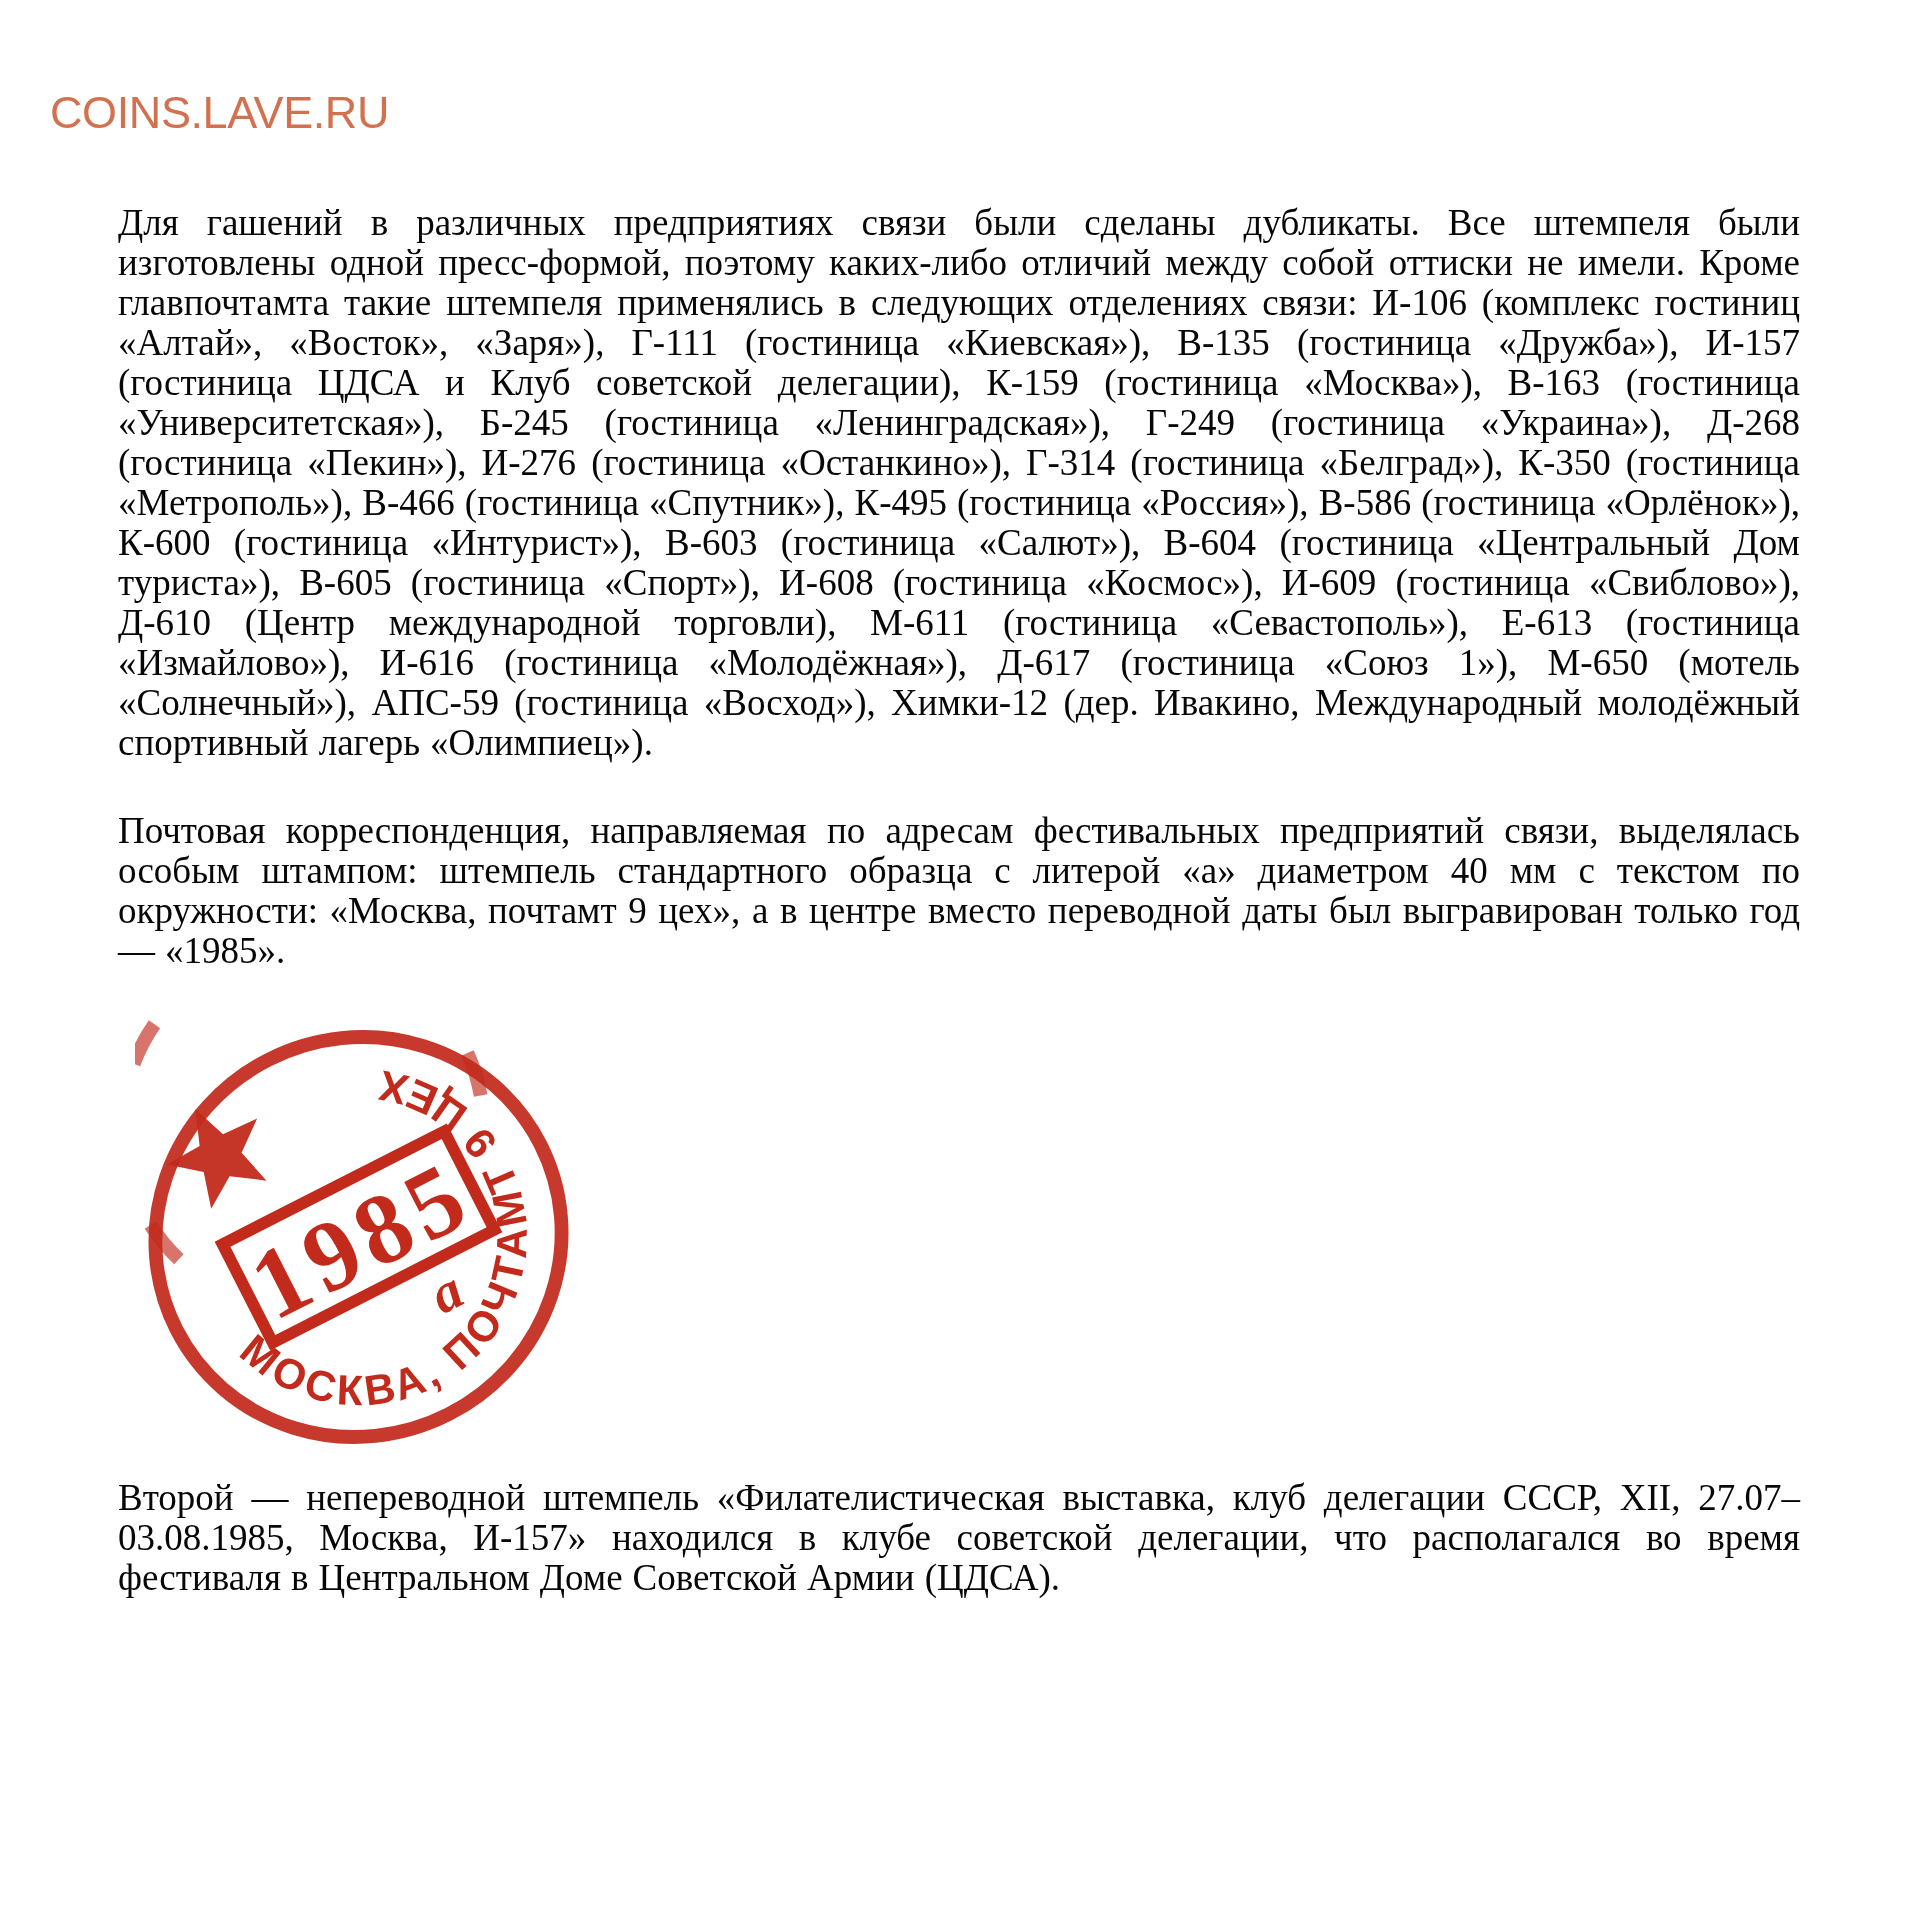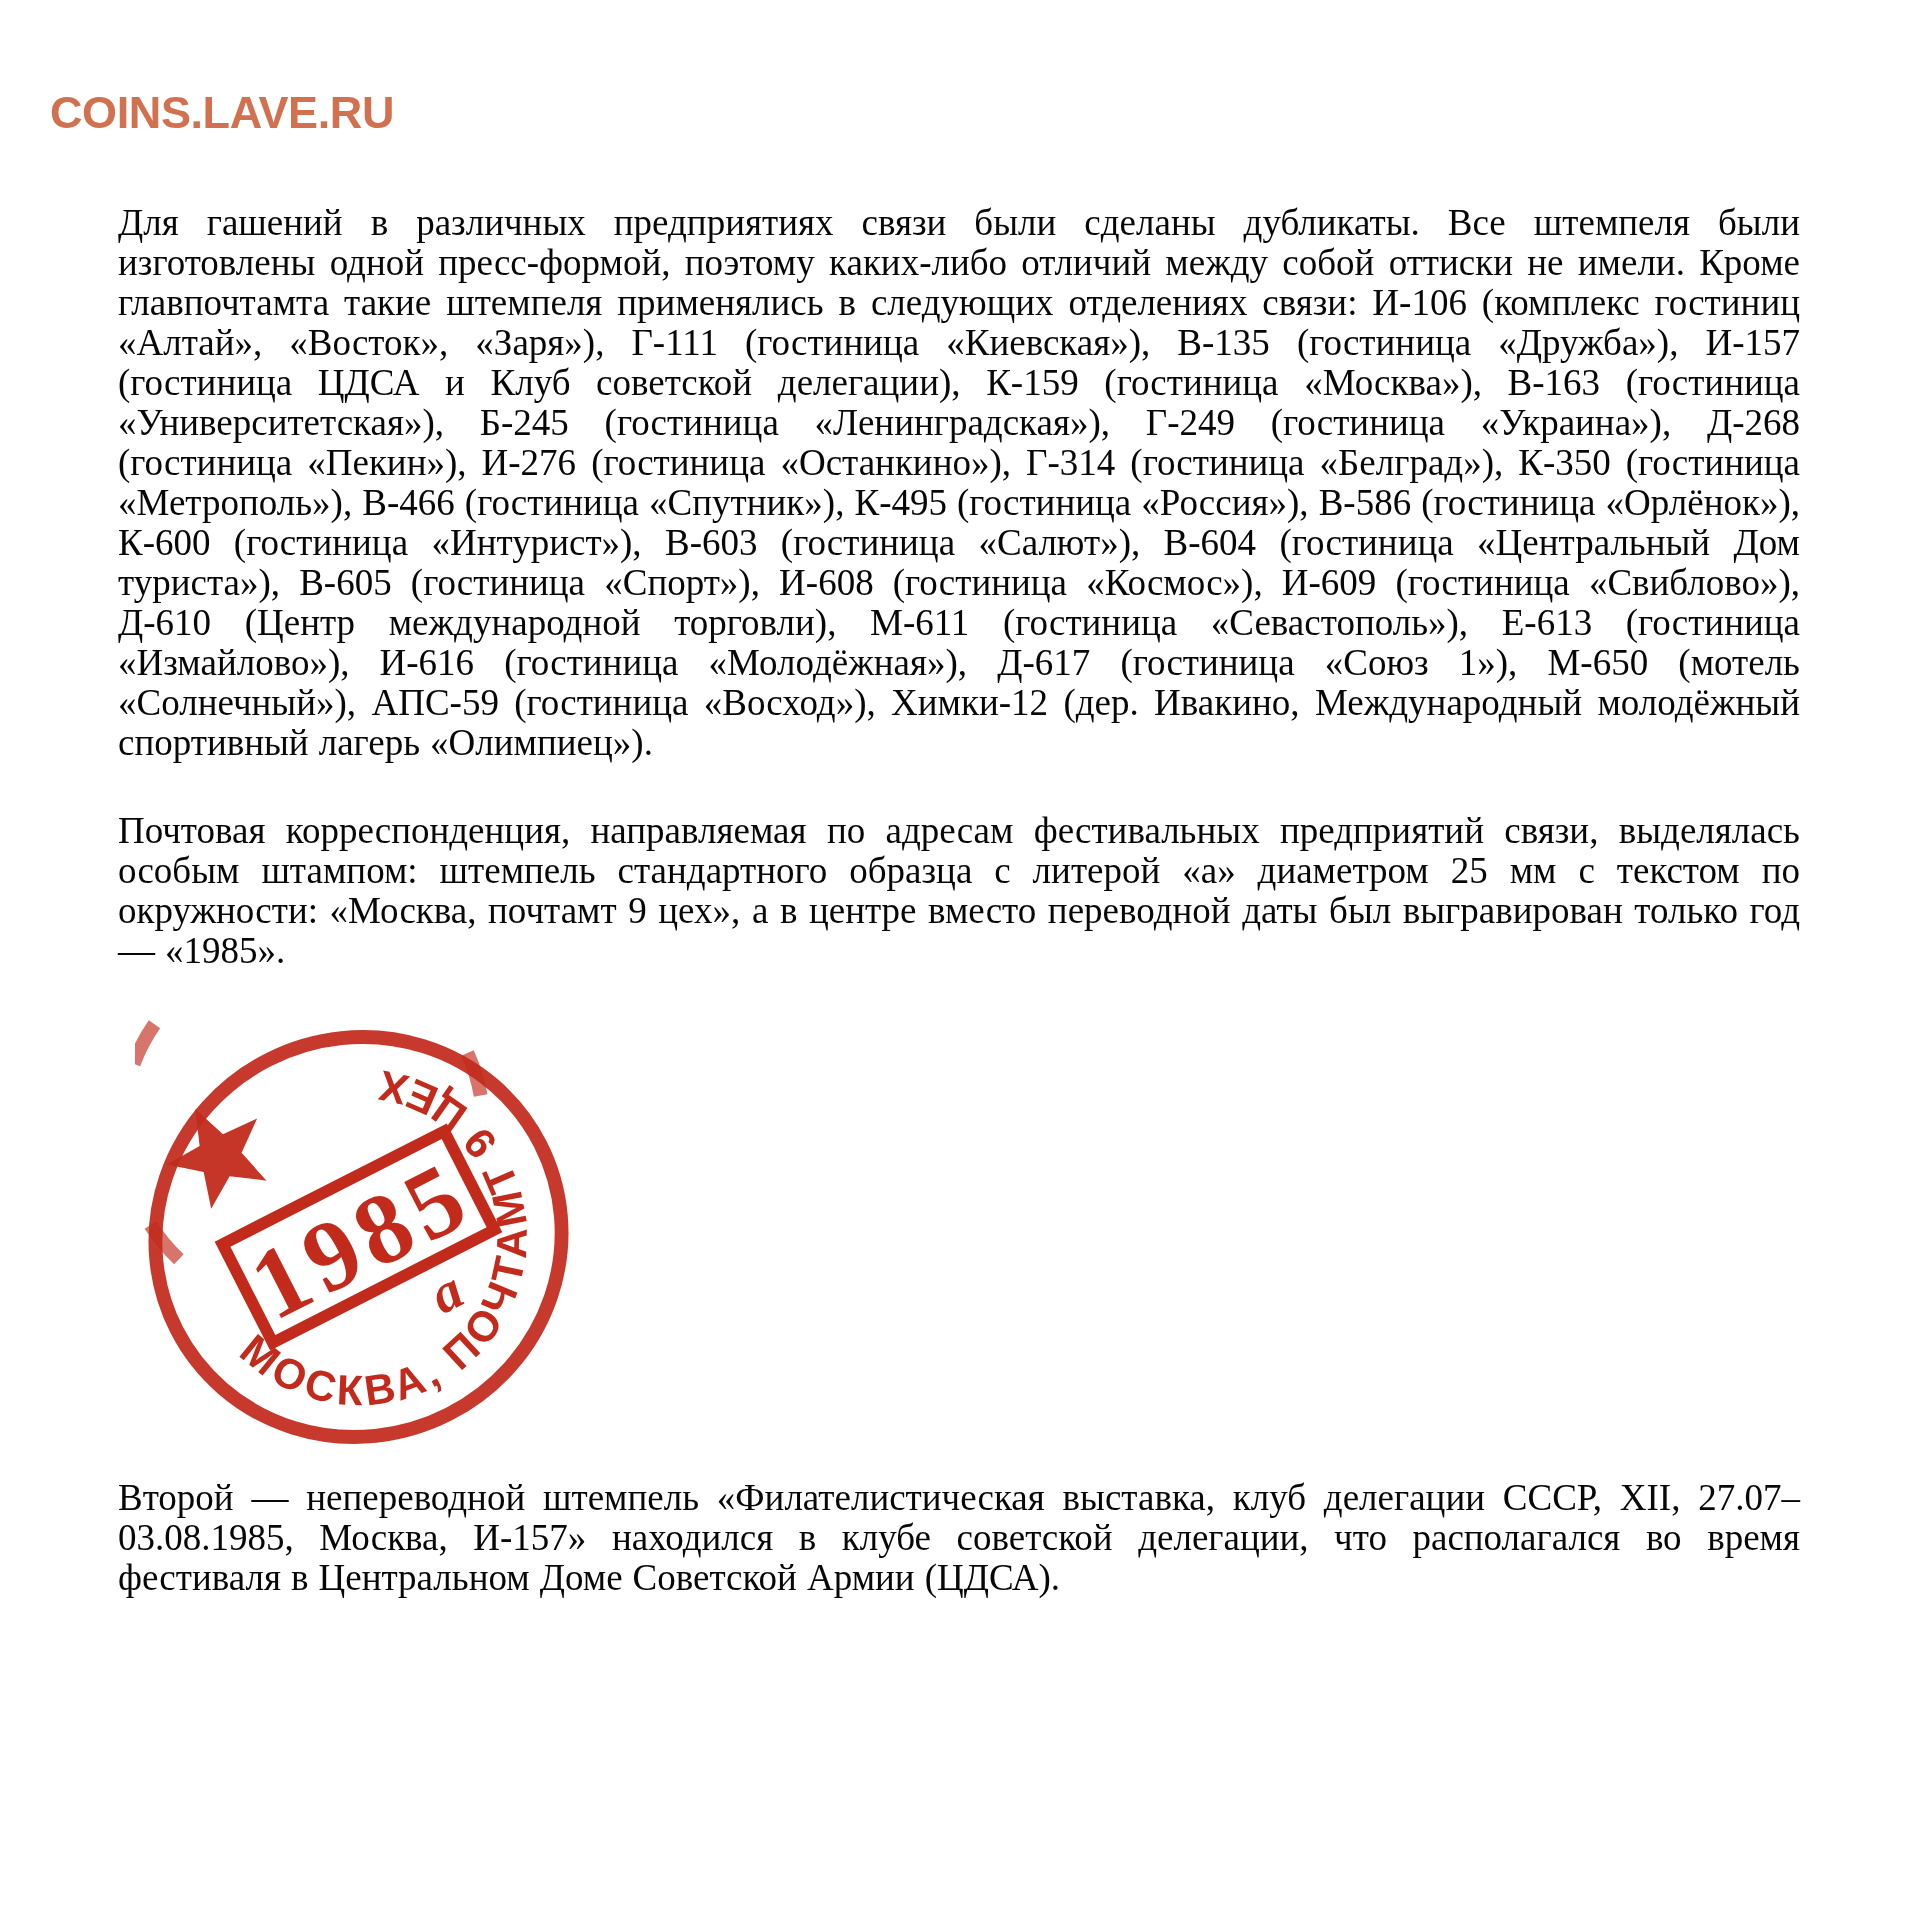--- a/index.html
+++ b/index.html
@@ -6,21 +6,21 @@
   .page{
     position:relative;
     width:1911px;height:2703px;
     background:#ffffff;
     overflow:hidden;
     font-family:"Liberation Serif",serif;
     color:#070707;
   }
   .logo{
     font-family:"Liberation Sans",sans-serif;
-    font-weight:bold;
+    font-weight:normal;
     font-size:45px;
     line-height:1;
     letter-spacing:-0.4px;
     color:#d2714f;
     margin:90px 0 68px 50px;
   }
   .content{margin:0 111px 0 118px;}
   p.para{
     margin:0 0 48px 0;
     text-align:justify;
@@ -39,21 +39,21 @@
 <body>
 
 <div class="page">
 
   <div class="logo">COINS.LAVE.RU</div>
 
   <div class="content">
 
     <p class="para">Для гашений в различных предприятиях связи были сделаны дубликаты. Все штемпеля были изготовлены одной пресс-формой, поэтому каких-либо отличий между собой оттиски не имели. Кроме главпочтамта такие штемпеля применялись в следующих отделениях связи: И-106 (комплекс гостиниц «Алтай», «Восток», «Заря»), Г-111 (гостиница «Киевская»), В-135 (гостиница «Дружба»), И-157 (гостиница ЦДСА и Клуб советской делегации), К-159 (гостиница «Москва»), В-163 (гостиница «Университетская»), Б-245 (гостиница «Ленинградская»), Г-249 (гостиница «Украина»), Д-268 (гостиница «Пекин»), И-276 (гостиница «Останкино»), Г-314 (гостиница «Белград»), К-350 (гостиница «Метрополь»), В-466 (гостиница «Спутник»), К-495 (гостиница «Россия»), В-586 (гостиница «Орлёнок»), К-600 (гостиница «Интурист»), В-603 (гостиница «Салют»), В-604 (гостиница «Центральный Дом туриста»), В-605 (гостиница «Спорт»), И-608 (гостиница «Космос»), И-609 (гостиница «Свиблово»), Д-610 (Центр международной торговли), М-611 (гостиница «Севастополь»), Е-613 (гостиница «Измайлово»), И-616 (гостиница «Молодёжная»), Д-617 (гостиница «Союз 1»), М-650 (мотель «Солнечный»), АПС-59 (гостиница «Восход»), Химки-12 (дер. Ивакино, Международный молодёжный спортивный лагерь «Олимпиец»).</p>
 
-    <p class="para">Почтовая корреспонденция, направляемая по адресам фестивальных предприятий связи, выделялась особым штампом: штемпель стандартного образца с литерой «а» диаметром 25 мм с текстом по окружности: «Москва, почтамт 9 цех», а в центре вместо переводной даты был выгравирован только год — «1985».</p>
+    <p class="para">Почтовая корреспонденция, направляемая по адресам фестивальных предприятий связи, выделялась особым штампом: штемпель стандартного образца с литерой «а» диаметром 40 мм с текстом по окружности: «Москва, почтамт 9 цех», а в центре вместо переводной даты был выгравирован только год — «1985».</p>
 
     <div class="stamp stamp-red">
       <svg viewBox="0 0 420 410" width="447" height="436">
         <g transform="rotate(-27 210 205)">
           <ellipse cx="210" cy="205" rx="192" ry="187" fill="none" stroke="#c22a1c" stroke-width="13" opacity="0.93"></ellipse>
           <path d="M 50 147 A 170 170 0 1 1 370 147" fill="none" stroke="#c22a1c" stroke-width="13" stroke-dasharray="42 58" opacity="0.65"></path>
           <polygon points="128,28 140.3,61 175.6,62.5 148,84.5 157,118.5 128,99 98.6,118.5 108,84.5 80.4,62.5 115.7,61" fill="#c22a1c" opacity="0.95"></polygon>
           <rect x="93" y="153" width="234" height="104" fill="none" stroke="#c22a1c" stroke-width="11"></rect>
           <text class="serif-b" x="211" y="240" text-anchor="middle" font-size="94" letter-spacing="7" fill="#c22a1c">1985</text>
           <text x="247" y="306" font-size="52" font-style="italic" font-weight="bold" font-family="Liberation Serif, serif" fill="#c22a1c">а</text>

